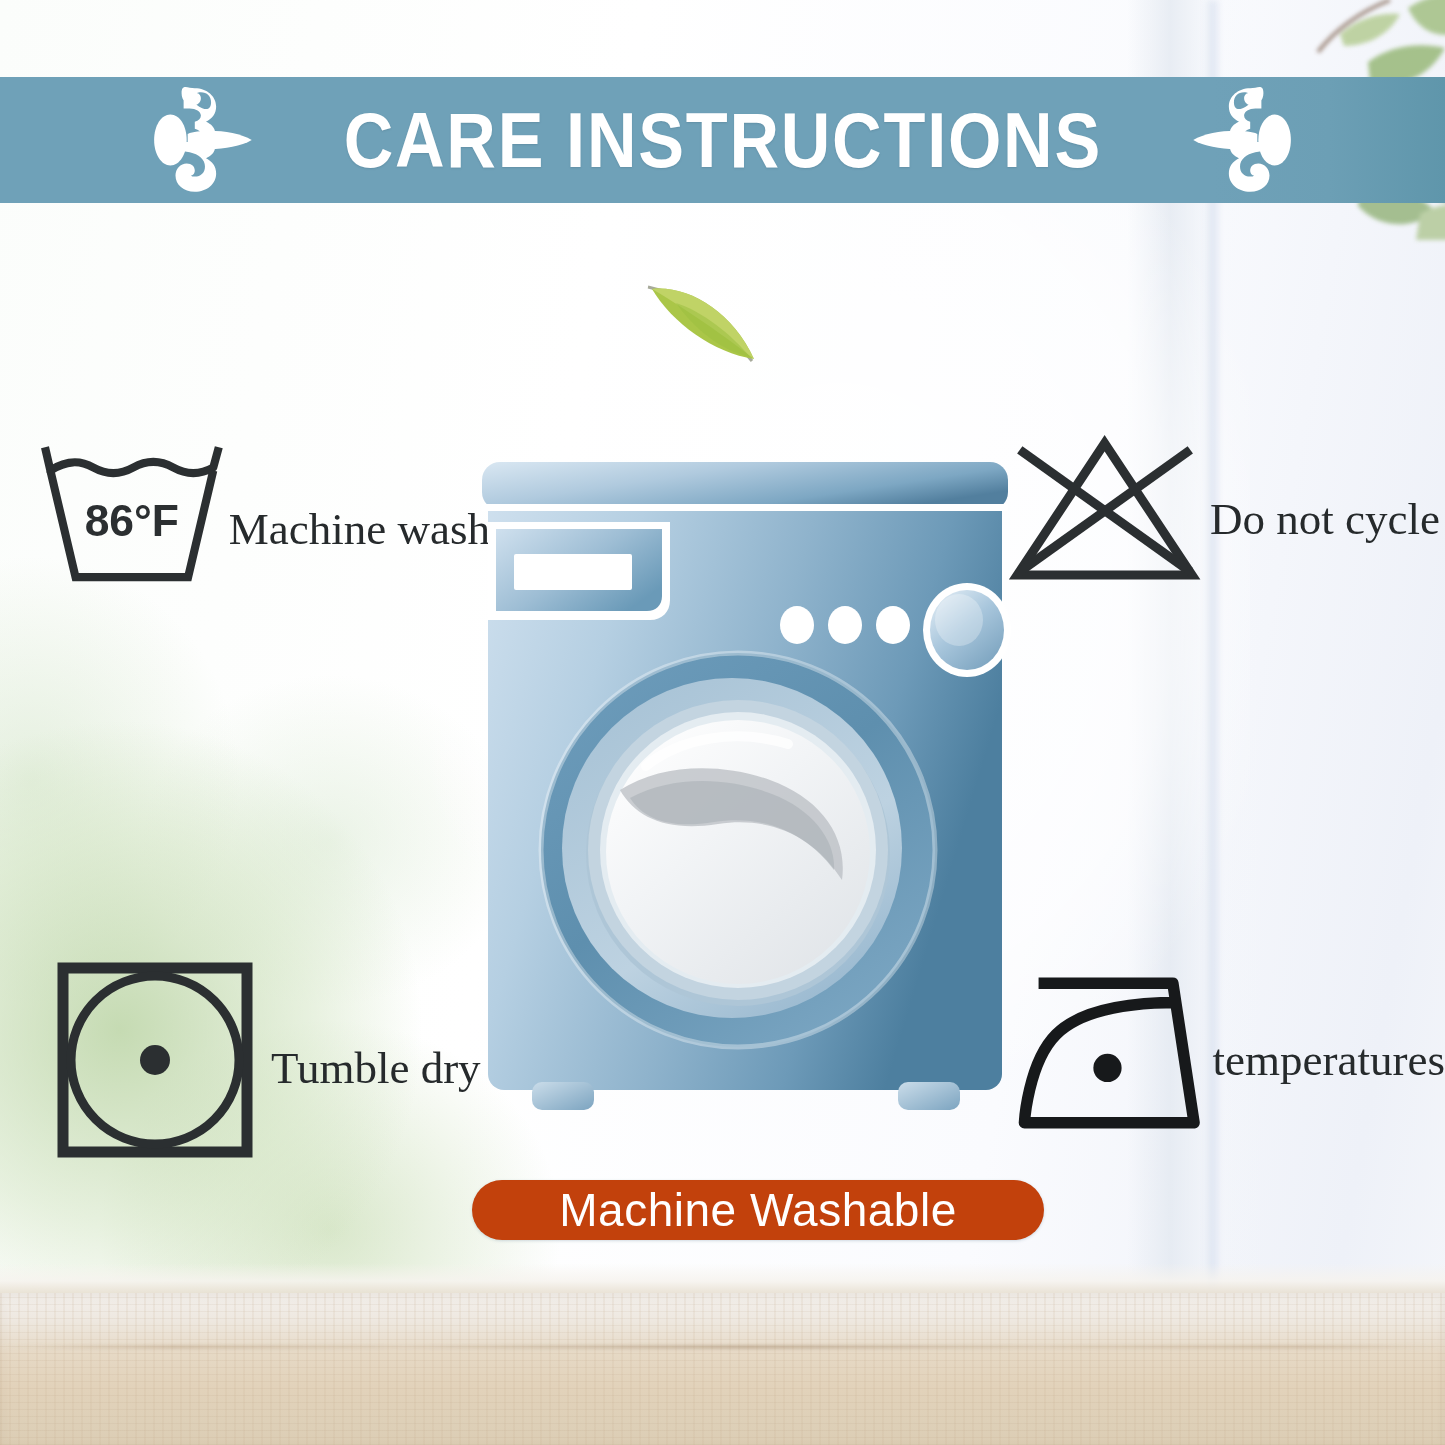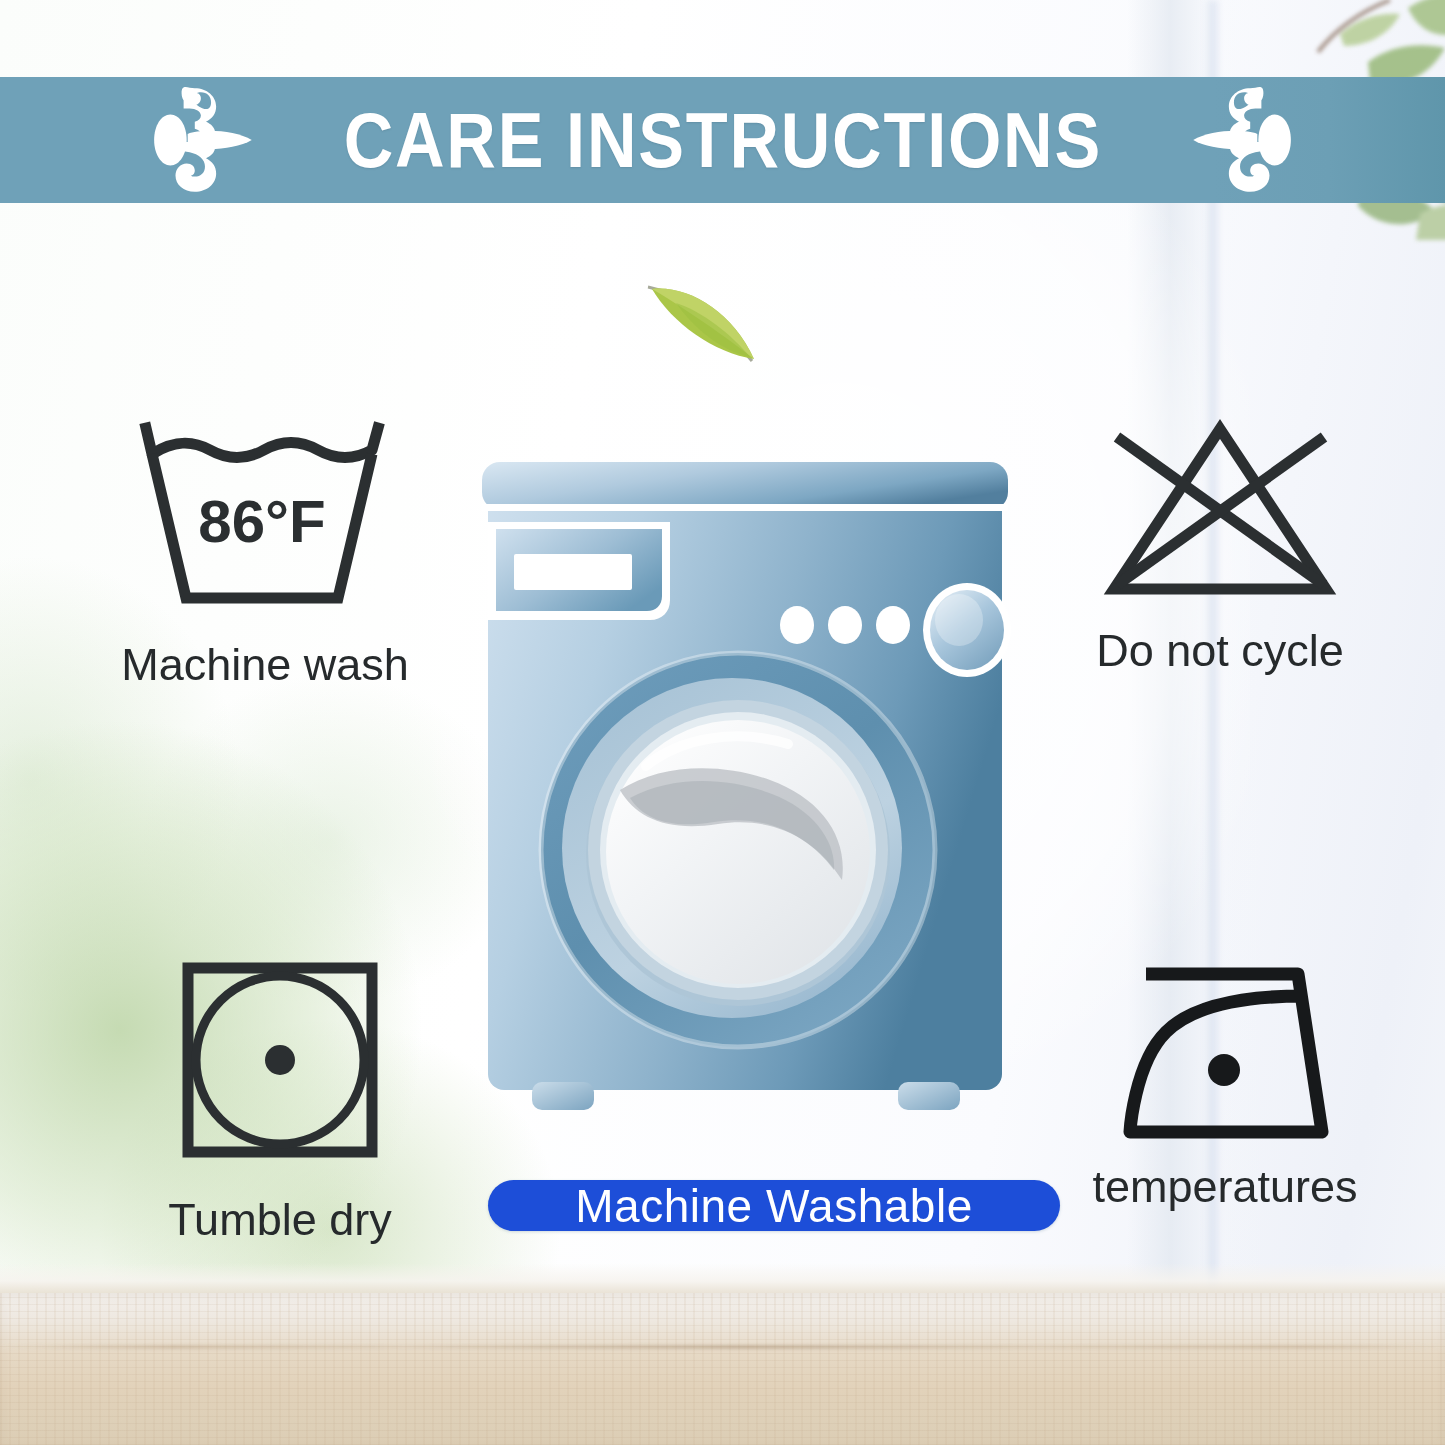--- a/index.html
+++ b/index.html
@@ -49,41 +49,41 @@
       display:flex;align-items:center;justify-content:center;gap:24px;}
   .banner-title{
       color:#ffffff;font-size:78px;line-height:78px;font-weight:bold;
       letter-spacing:2px;transform:scaleX(.88);transform-origin:center;
       white-space:nowrap;font-family:"Liberation Sans","DejaVu Sans",sans-serif;
       text-shadow:0 1px 2px rgba(60,95,115,.25);}
   .fleur{width:122px;height:112px;flex:0 0 auto;}
   .fleur.left{transform:scaleX(-1);}
 
   
-  .cell{position:absolute;display:flex;flex-direction:column;align-items:center;justify-content:center;}
+  .cell{position:absolute;display:flex;align-items:center;}
   .cell .glyph{display:block;}
   .cap{text-align:center;color:#262a2c;font-size:45px;line-height:56px;
-       font-family:Liberation Sans, sans-serif;white-space:nowrap;}
+       font-family:Liberation Serif, serif;white-space:nowrap;}
 
   #cell-wash {left:40px; top:420px;  width:450px;}
   #cell-bleach{left:1000px;top:415px; width:440px;}
   #cell-dry  {left:55px;  top:960px;  width:450px;gap:16px;}
   #cell-iron {left:1005px;top:960px;  width:440px;}
 
   #cell-wash  .cap{margin-top:22px;}
   #cell-bleach .cap{margin-top:18px;}
   #cell-dry   .cap{margin-top:16px;}
   #cell-iron  .cap{margin-top:14px;}
 
   
   .washer{position:absolute;left:470px;top:450px;width:550px;height:690px;}
 
   
-  .badge{position:absolute;left:488px;top:1180px;width:572px;height:51px;
-      border-radius:31px;background:#1d4ed8;
+  .badge{position:absolute;left:472px;top:1180px;width:572px;height:60px;
+      border-radius:31px;background:#c2410c;
       display:flex;align-items:center;justify-content:center;
       box-shadow:0 1px 3px rgba(80,115,140,.25);}
   .badge span{color:#ffffff;font-size:46px;line-height:46px;letter-spacing:.5px;
       font-family:"Liberation Sans","DejaVu Sans",sans-serif;}
 
   
   .leaf{position:absolute;left:640px;top:275px;width:140px;height:90px;}
 </style>
 </head>
 <body>

